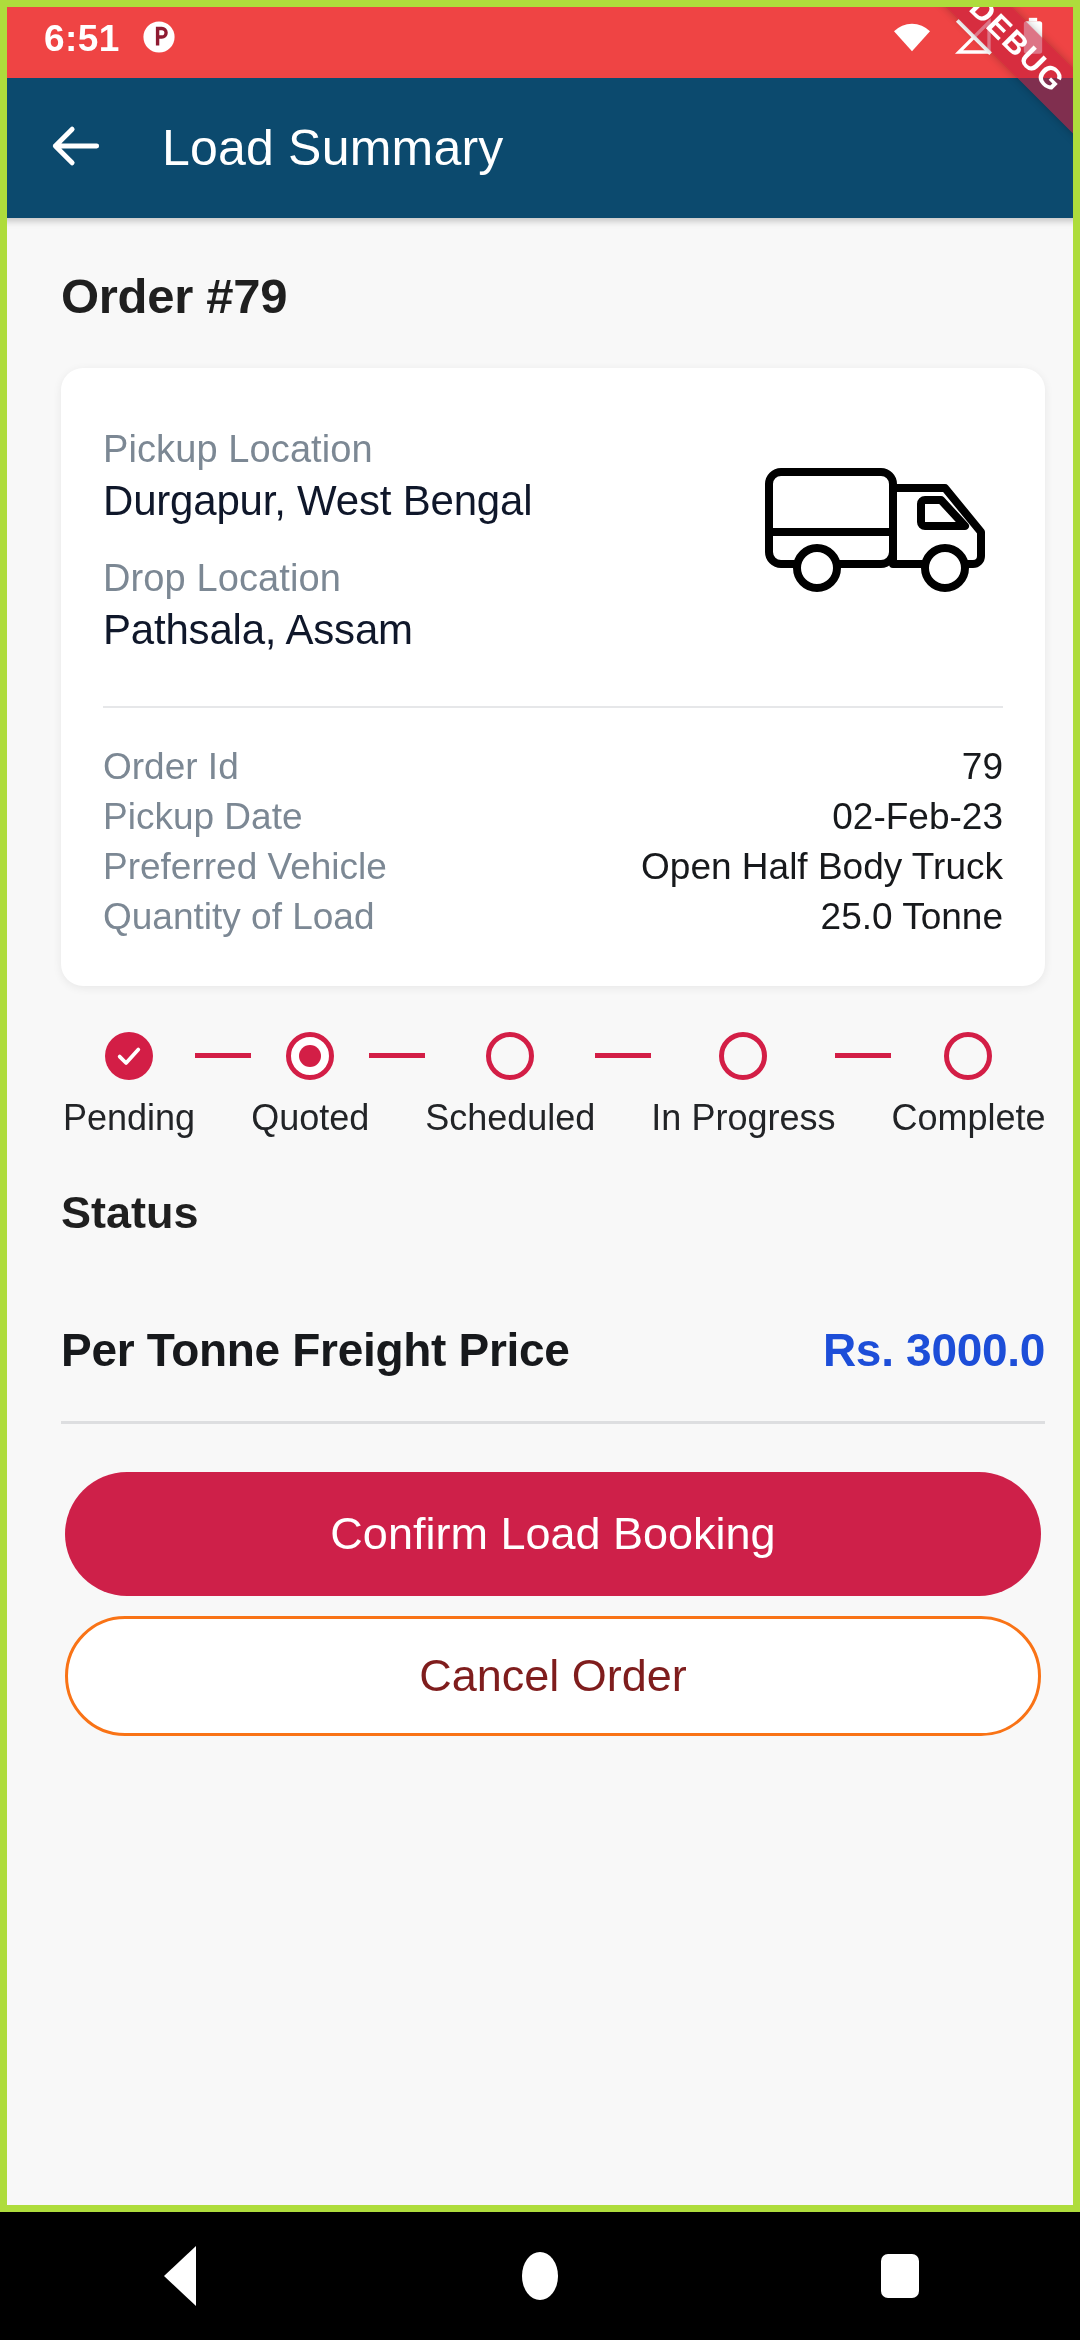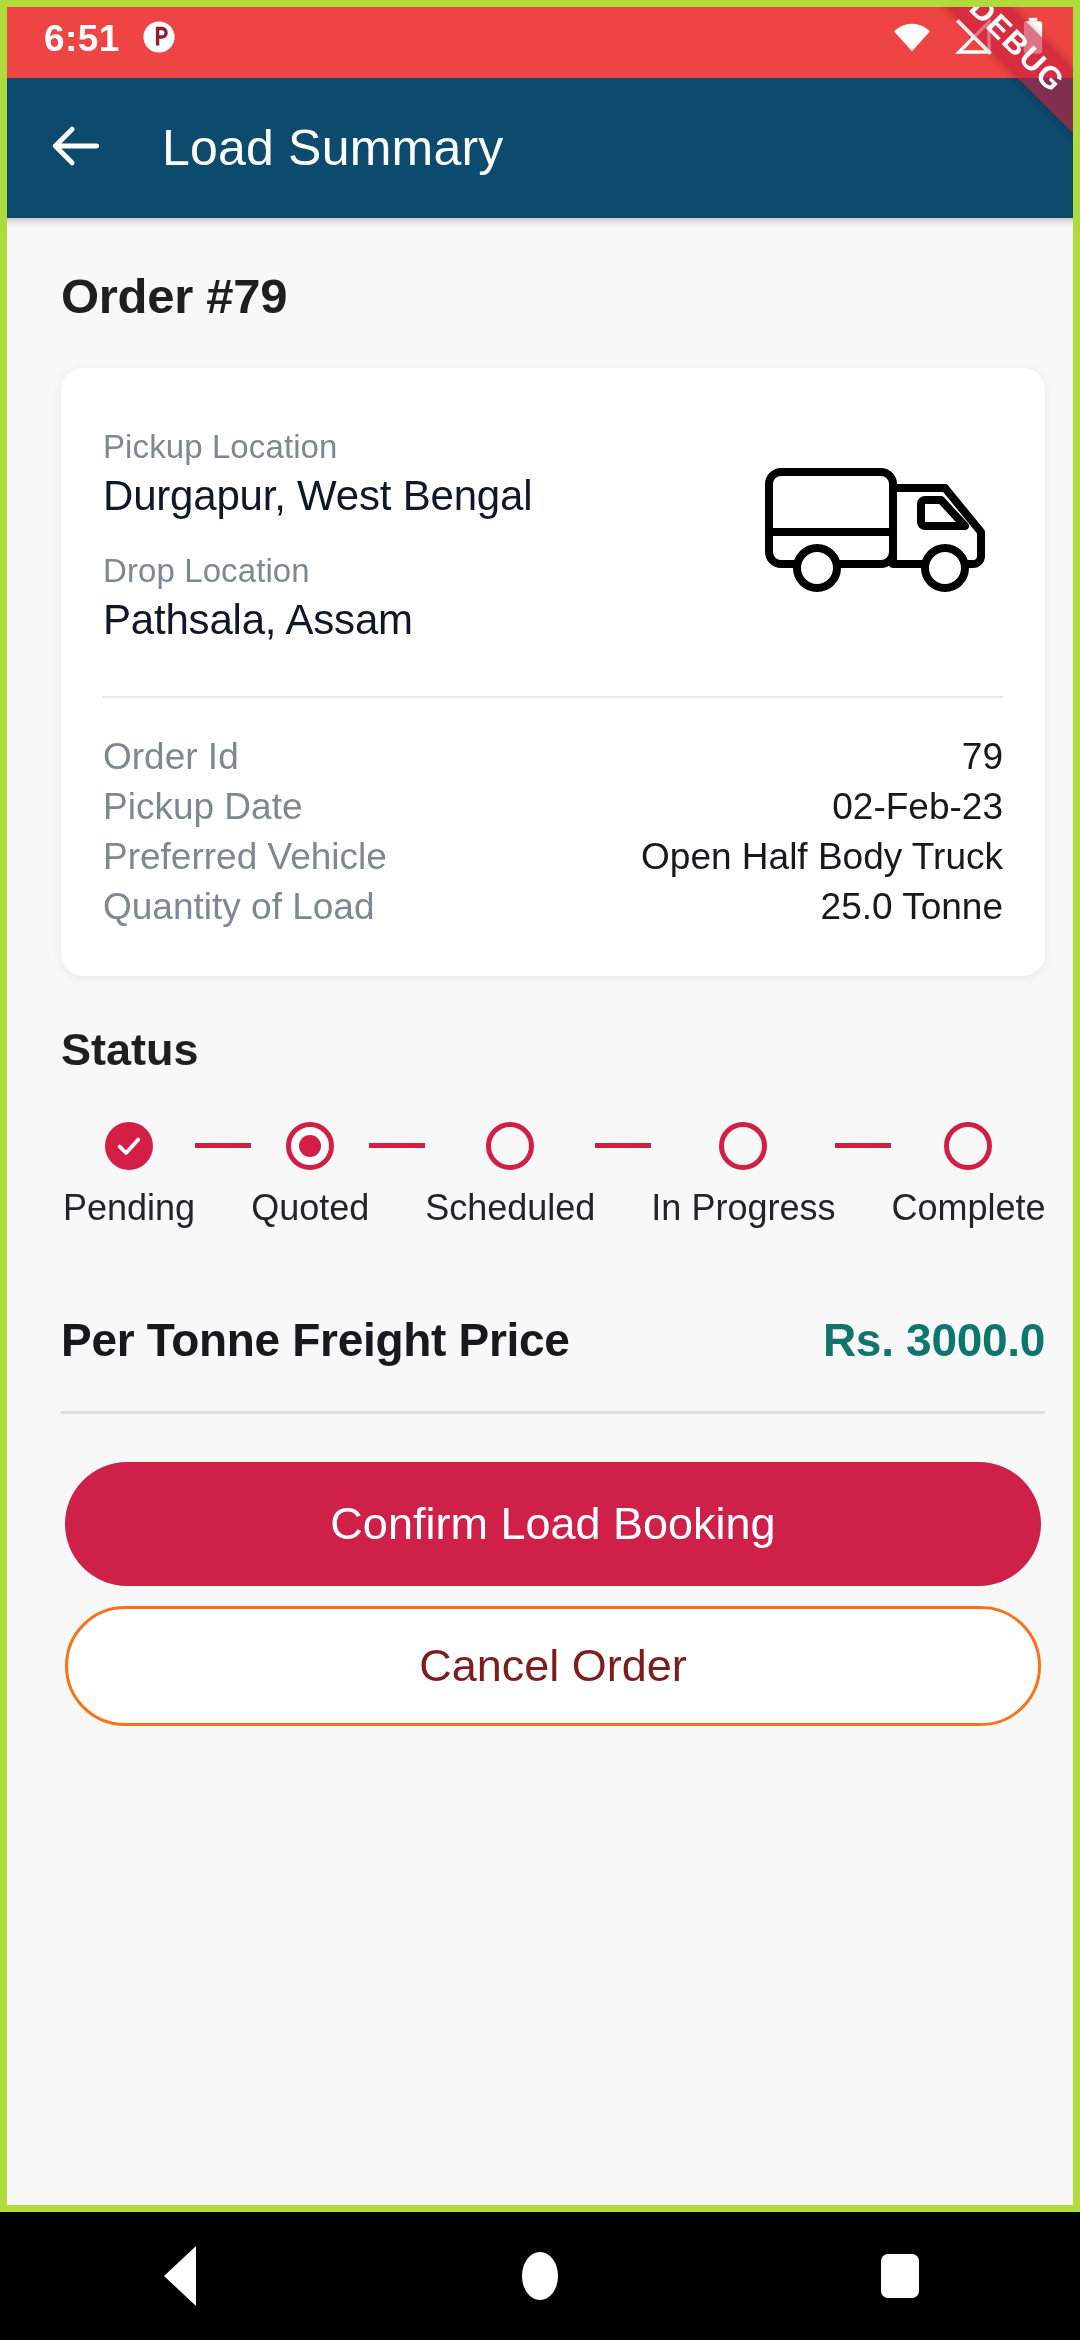--- a/index.html
+++ b/index.html
@@ -92,21 +92,21 @@
   #load-card {
     margin-top:44px;
     background:#FFFFFF;
     border-radius:22px;
     box-shadow:0 2px 10px rgba(0,0,0,0.07);
     padding:60px 42px 44px 42px;
   }
   .card-top { display:flex; align-items:flex-start; }
   .loc-block { flex:1; }
   .loc-label {
-    font-size:33px; color:#7C8894; font-weight:400;
+    font-size:38px; color:#7C8894; font-weight:400;
     letter-spacing:0.1px;
   }
   .loc-value {
     font-size:42px; color:#0f172a; font-weight:400;
     margin-top:6px; letter-spacing:-0.2px;
   }
   .loc-gap { height:32px; }
   #truck-icon-wrap {
     width:252px; flex:none;
     display:flex; justify-content:center;
@@ -169,21 +169,21 @@
     width:56px; height:5px; background:#D31E46;
     margin-top:25px; flex:none;
   }
 
   
   #price-row {
     margin-top:84px;
     display:flex; align-items:baseline; justify-content:space-between;
   }
   #price-label { font-size:46px; font-weight:bold; color:#17191C; letter-spacing:-0.3px; }
-  #price-value { font-size:46px; font-weight:bold; color:#0f766e; letter-spacing:-0.3px; }
+  #price-value { font-size:46px; font-weight:bold; color:#1d4ed8; letter-spacing:-0.3px; }
 
   #bottom-divider {
     height:3px; background:#DDDEE0;
     margin-top:44px;
   }
 
   
   #actions { padding:0 4px; }
   #confirm-btn {
     margin-top:48px;
@@ -328,22 +328,20 @@
           <span class="detail-val">Open Half Body Truck</span>
         </div>
         <div class="detail-row">
           <span class="detail-key">Quantity of Load</span>
           <span class="detail-val">25.0 Tonne</span>
         </div>
       </div>
 
     </div>
 
-    <div id="status-heading">Status</div>
-
     <div id="stepper">
 
       <div class="step">
         <div class="step-dot-row">
           <div class="dot done">
             <svg width="28" height="28" viewBox="0 0 24 24">
               <path d="M4 12.5 L9.5 18 L20 6.5" fill="none" stroke="#fff" stroke-width="3.2" stroke-linecap="round" stroke-linejoin="round"></path>
             </svg>
           </div>
         </div>
@@ -381,20 +379,22 @@
 
       <div class="step">
         <div class="step-dot-row">
           <div class="dot todo"></div>
         </div>
         <div class="step-label">Complete</div>
       </div>
 
     </div>
 
+    <div id="status-heading">Status</div>
+
     <div id="price-row">
       <span id="price-label">Per Tonne Freight Price</span>
       <span id="price-value">Rs. 3000.0</span>
     </div>
 
     <div id="bottom-divider"></div>
 
     <div id="actions">
       <button id="confirm-btn">Confirm Load Booking</button>
       <button id="cancel-btn">Cancel Order</button>

